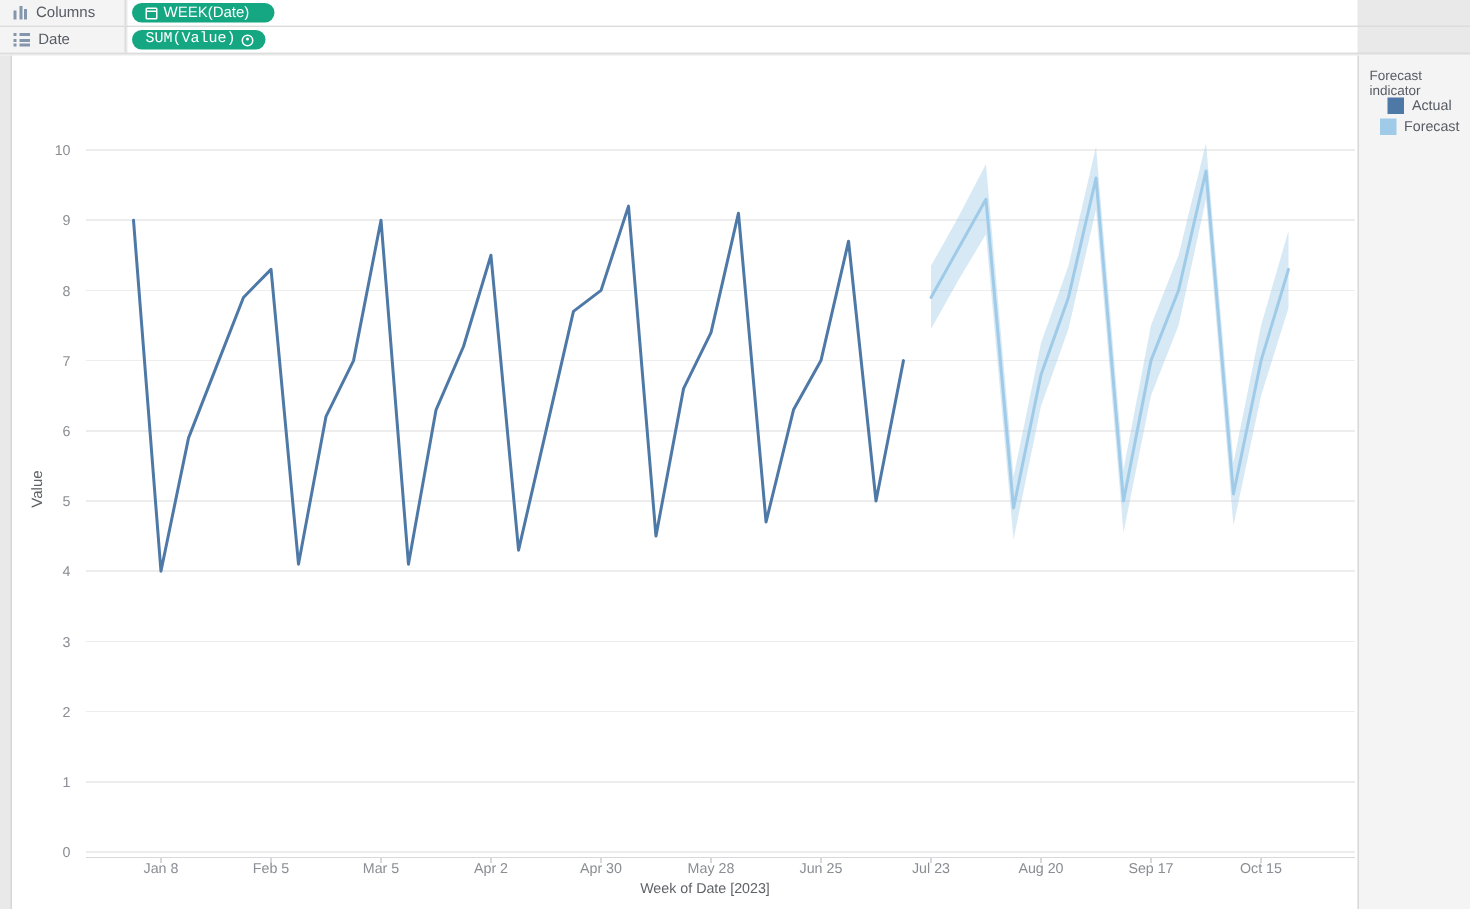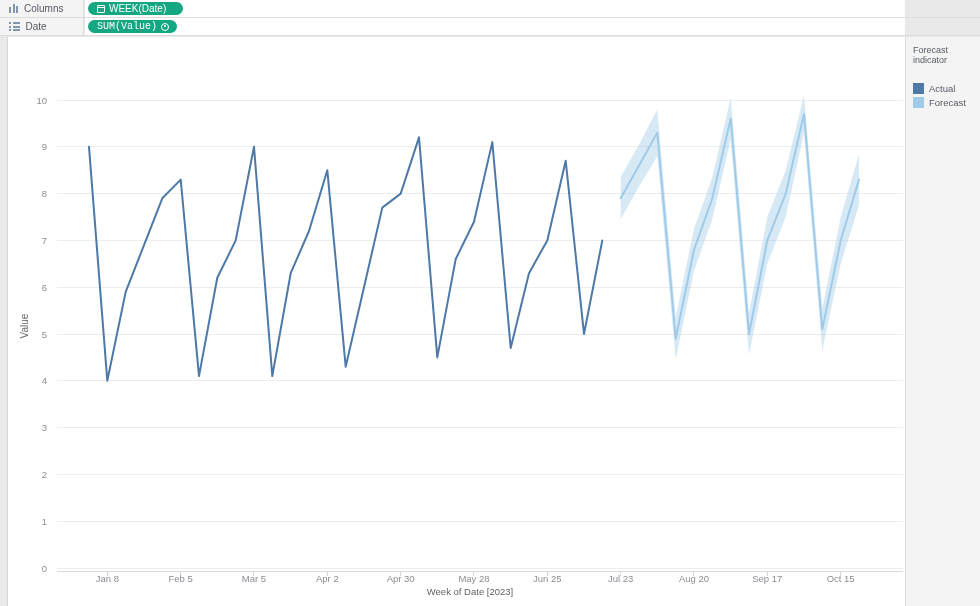--- a/index.html
+++ b/index.html
@@ -34,22 +34,22 @@
 
   
   .left-gutter { position: absolute; left: 0; top: 37px; width: 8px; height: 569px;
         background: #e9e9ea; border-right: 1px solid #d6d6d8; z-index: 2; }
   .sheet-title { position: absolute; left: 14px; top: 44px; z-index: 2; font-size: 13px; color: #73777f; }
   .chart-svg { position: absolute; left: 0; top: 0; z-index: 1; font-family: "Liberation Sans", sans-serif; }
 
   
   .legend-panel { position: absolute; right: 0; top: 37px; width: 75px; height: 569px;
         background: #f4f4f5; border-left: 1px solid #d9d9db; z-index: 3; padding: 8px 0 0 7px; }
-  .legend-title { font-size: 9px; color: #565b63; margin-bottom: 18px; }
-  .legend-item { display: flex; align-items: center; gap: 5px; margin-bottom: 3px; cursor: default; }
+  .legend-title { font-size: 9px; color: #565b63; margin-bottom: 0; }
+  .legend-item { display: flex; align-items: center; gap: 5px; margin-bottom: 3px; cursor: default; justify-content: center; }
   .legend-swatch { width: 11px; height: 11px; flex: 0 0 auto; }
   .legend-label { font-size: 9.5px; color: #565b63; }
 </style>
 </head>
 <body>
 
 <div class="stage">
 
   <svg class="chart-svg" id="chart-svg" width="980" height="606" viewBox="0 0 980 606">
       <line x1="57" x2="903" y1="568" y2="568" stroke="#ededee" stroke-width="1" shape-rendering="crispEdges"></line>

